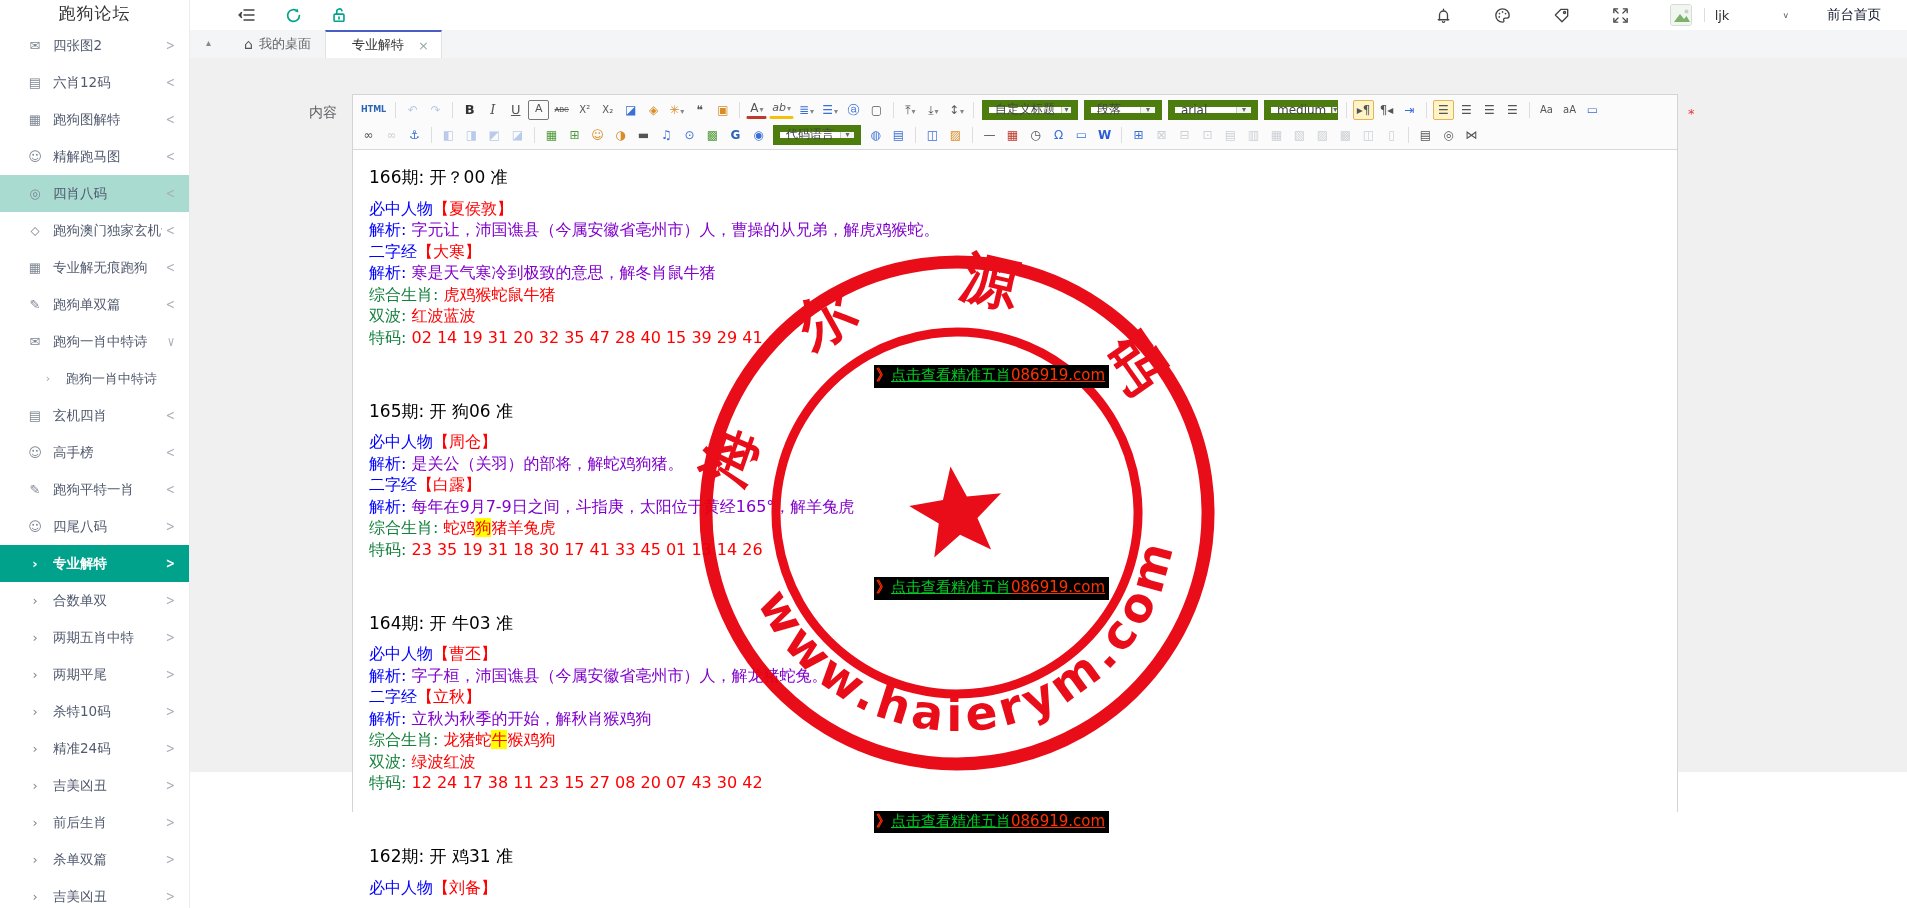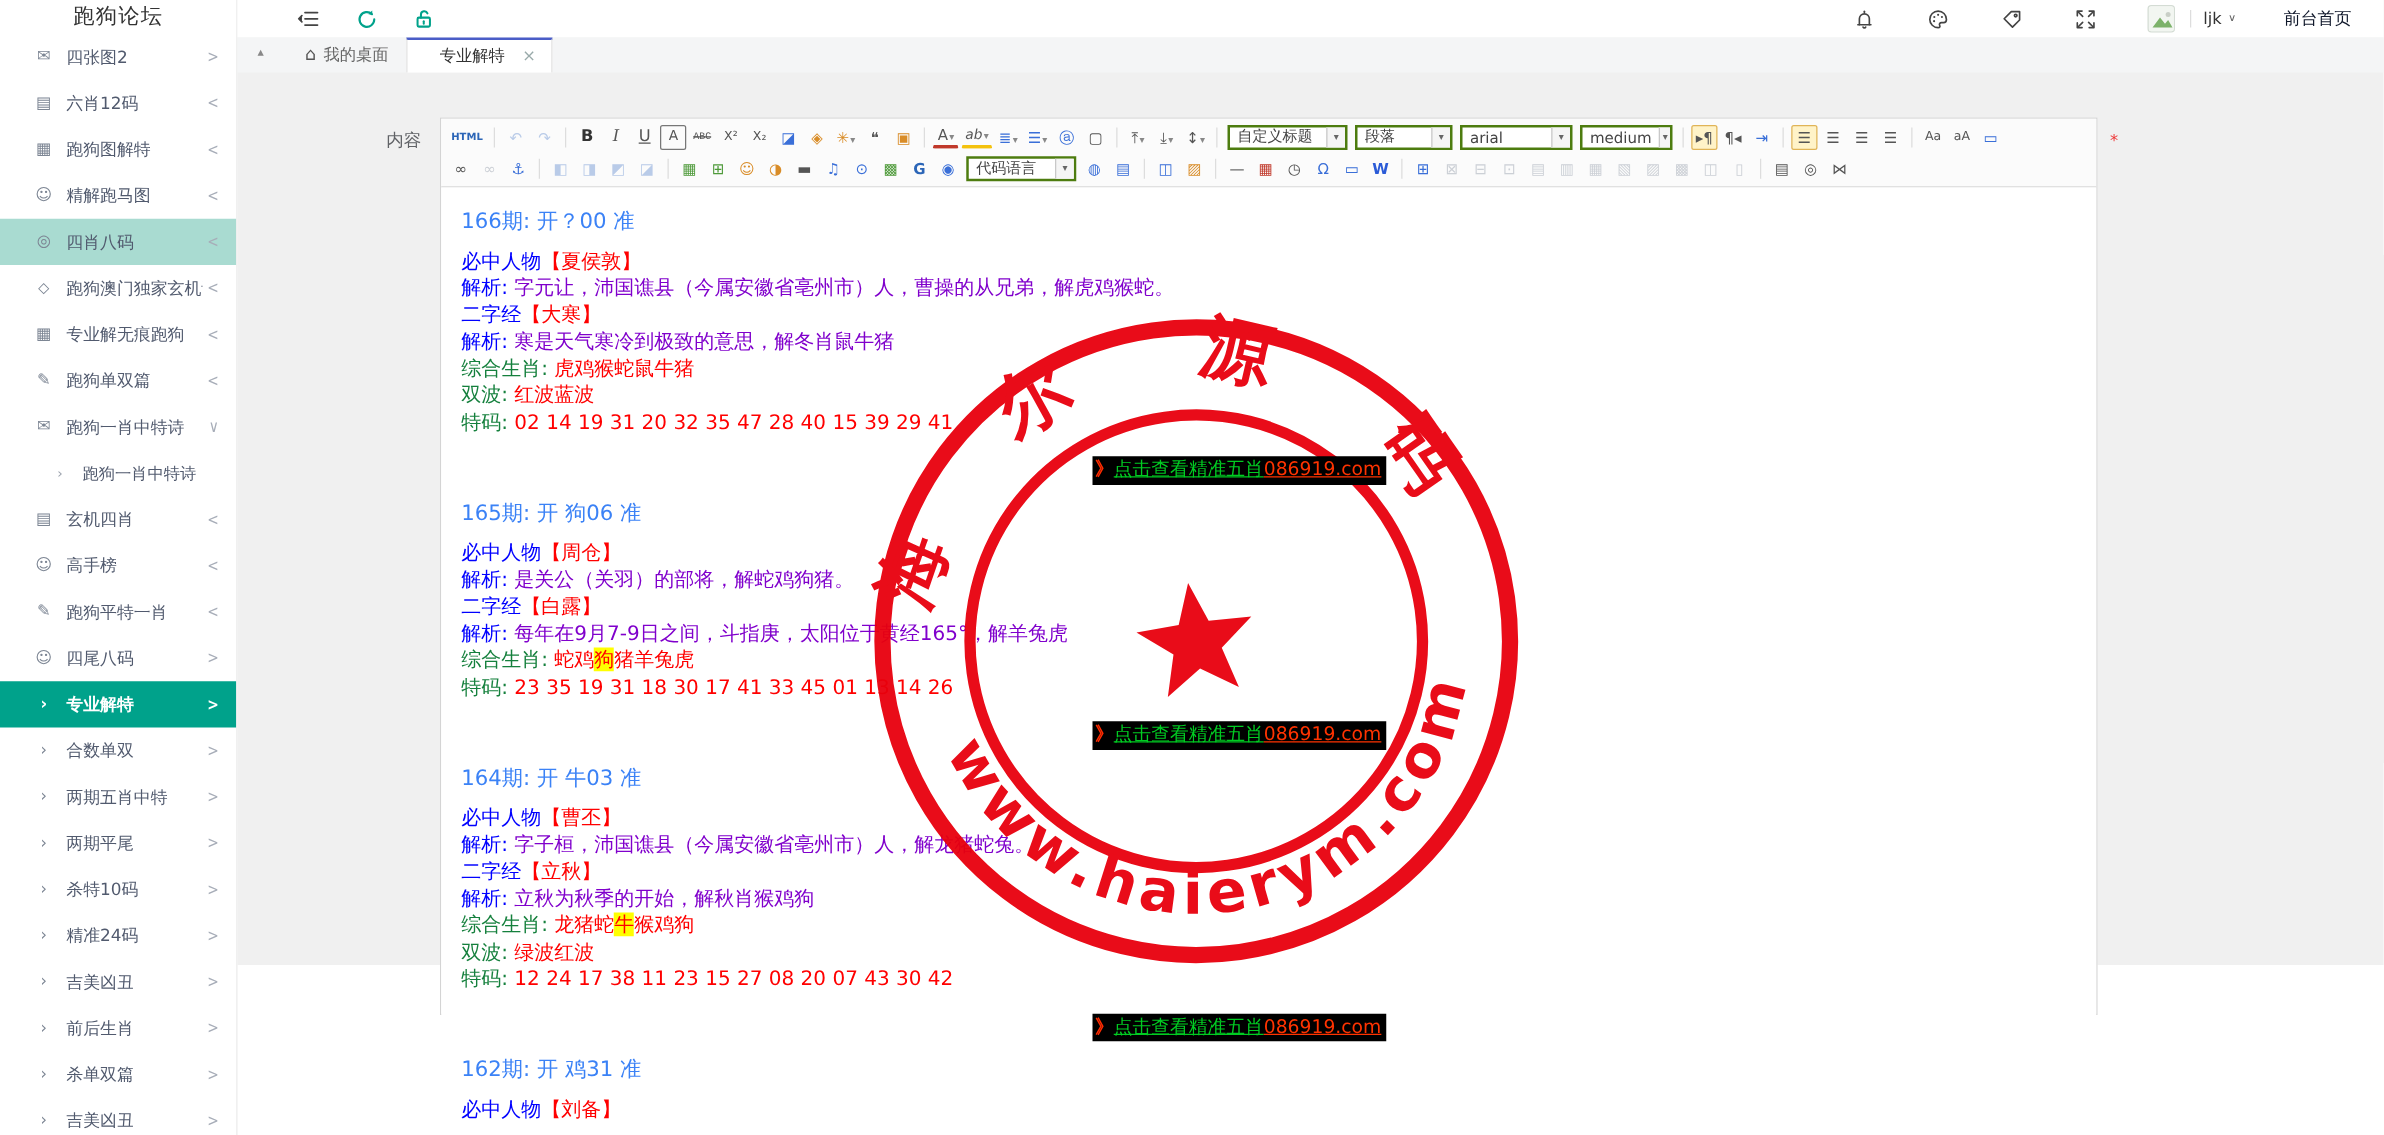--- a/index.html
+++ b/index.html
@@ -21,21 +21,21 @@
   .side-item.sub .s-ico { color:#9aa1ac; font-size:11px; }
 
   
   .main { flex:1; position:relative; background:#f0f0f0; }
   .topbar { height:30px; background:#fff; display:flex; align-items:center; padding:0 26px 0 47px; }
   .tb-ico { width:20px; height:20px; margin-right:26px; display:inline-flex; align-items:center; justify-content:center; cursor:pointer; }
   .tb-right { margin-left:auto; display:flex; align-items:center; }
   .tb-right .tb-ico { margin:0 0 0 39px; }
   .avatar { width:22px; height:22px; border:1px solid #d4dcd4; border-radius:3px; margin-left:39px; background:#f6f8f6; overflow:hidden; }
   .tb-divider { width:1px; height:14px; background:#ddd; margin:0 10px 0 12px; }
-  .username { font-size:13px; color:#333; cursor:pointer; display:flex; align-items:center; }
+  .username { font-size:13px; color:#333; cursor:pointer; display:flex; align-items:center;gap:48px; }
   .username .caret { font-size:9px; color:#666; margin-left:5px; transform:scaleY(.9); }
   .home-link { font-size:13.5px; color:#0f172a; margin-left:38px; cursor:pointer; }
 
   .tabbar { height:28px; background:#f4f5f6; display:flex; align-items:flex-end; position:relative; }
   .tab-collapse { position:absolute; left:16px; top:7px; font-size:10px; color:#888; cursor:pointer; }
   .tab { height:28px; display:flex; align-items:center; padding:0 14px; font-size:13px; color:#666; cursor:pointer; }
   .tab.first { margin-left:40px; }
   .tab .home-glyph { font-size:14px; margin-right:6px; color:#555; }
   .tab.active { background:#fff; border-top:2px solid #4a5dc7; border-left:1px solid #e2e2e2; border-right:1px solid #e2e2e2; color:#333; padding:0 12px 0 26px; }
   .tab .close-x { margin-left:14px; color:#9aa; font-size:13px; }
@@ -45,39 +45,39 @@
   .required { position:absolute; left:1498px; top:48px; color:#e33; font-size:13px; }
 
   
   .editor { position:absolute; left:162px; top:36px; width:1326px; bottom:-40px; border:1px solid #d4d4d4; background:#fff; }
   .toolbar { background:#fbfbfb; border-bottom:1px solid #d9d9d9; padding:2px 4px; }
   .trow { display:flex; align-items:center; height:25px; }
   .titem { min-width:21px; height:20px; line-height:18px; text-align:center; font-size:12px; color:#555; margin:0 1px; border:1px solid transparent; border-radius:2px; cursor:pointer; padding:0 2px; white-space:nowrap; }
   .titem.active { background:#fff3c8; border-color:#e0b457; }
   .tsep { width:1px; height:16px; background:#ddd; margin:0 5px; flex:0 0 1px; }
   .t-dd { font-size:8px; color:#888; margin-left:1px; }
-  .tsel { height:20px; border:2px solid #4d7c0f; background:#fff; display:inline-flex; align-items:center; margin:0 3px; cursor:pointer; }
+  .tsel { height:20px; border:7px solid #4d7c0f; background:#fff; display:inline-flex; align-items:center; margin:0 3px; cursor:pointer; }
   .tsel .lbl { font-size:12px; color:#444; padding:0 6px; flex:1; white-space:nowrap; }
   .tsel .car { width:15px; align-self:stretch; border-left:1px solid #c8c8c8; font-size:8px; color:#666; display:flex; align-items:center; justify-content:center; background:#f5f5f5; }
   .t-html { color:#2b65b7; font-size:8px; font-weight:bold; }
   .t-fadeblue { color:#b9cbe8; } .t-fade { color:#ccd0d6; }
   .t-blue { color:#3a6fd8; } .t-green { color:#4e9a3a; } .t-orange { color:#d98c27; }
   .t-dark { color:#555; } .t-redic { color:#c0392b; }
   .t-gblue { color:#2b65b7; font-weight:bold; } .t-wblue { color:#2b5bd7; font-weight:bold; }
   .t-bold { font-weight:bold; color:#333; font-size:13px; }
   .t-ital { font-style:italic; font-family:"DejaVu Serif",serif; font-size:13px; }
   .t-unders { text-decoration:underline; font-size:13px; }
   .t-boxa { border:1px solid #777; line-height:16px; font-size:11px; }
   .t-strike { text-decoration:line-through; font-size:8px; letter-spacing:0;font-family:Liberation Mono, monospace; }
   .t-small { font-size:10px; }
   .t-fontcolor { border-bottom:3px solid #c0392b; line-height:14px; height:19px; }
   .t-hlcolor { border-bottom:3px solid #f4c20d; line-height:14px; height:19px; font-style:italic; font-size:11px; }
 
   .edit-body { background:#fff; padding:4px 16px 30px 16px; min-height:780px; font-size:16px; line-height:21.5px; color:#333; position:relative; }
-  .c-header { font-size:17px; color:#3b82f6; margin:13px 0 9px; }
+  .c-header { font-size:17px; color:#000000; margin:13px 0 9px; }
   .c-line { margin:0; }
   .seg-blue { color:#0000ff; } .seg-red { color:#ff0000; }
   .seg-purple { color:#8000cc; } .seg-green { color:#15803d; }
   .seg-hl { background:#ffff00; }
   .c-banner-wrap { margin:16px 0 12px 505px; position:relative; z-index:6; }
   .c-banner { display:inline-block; background:#000; padding:0 4px 1px 2px; font-size:15px; cursor:pointer; }
   .c-banner .b-arrow { color:#ff2b00; font-weight:bold; }
   .c-banner .b-label { color:#00cc22; text-decoration:underline; }
   .c-banner .b-domain { color:#ff3300; text-decoration:underline; }
 

